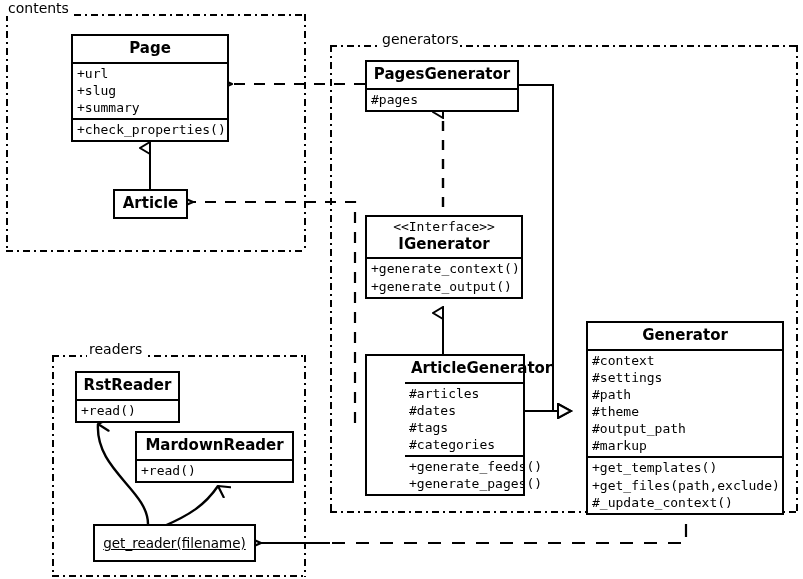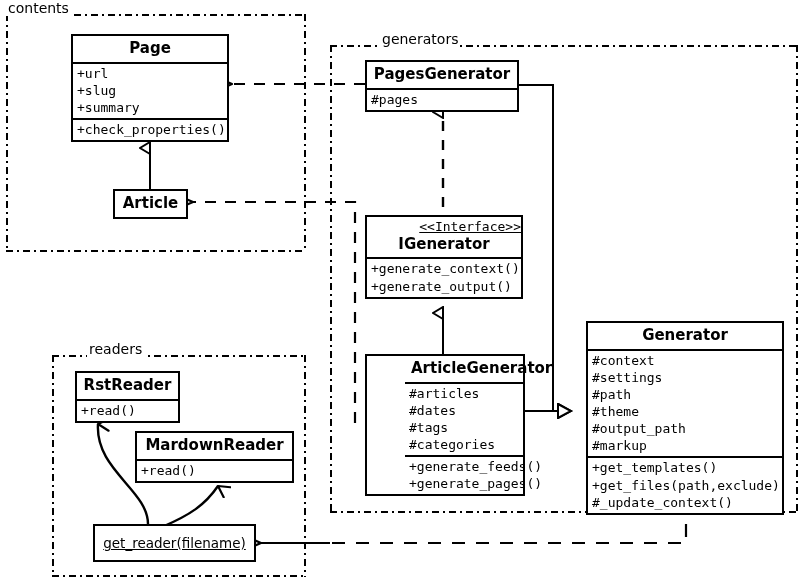--- a/index.html
+++ b/index.html
@@ -51,26 +51,25 @@
     font-weight: bold;
     font-size: 15px;
     text-align: center;
     padding: 4px 6px 5px 6px;
     color: #000;
     line-height: 1.1;
   }
   .uml-stereotype {
     font-weight: normal;
     font-size: 13px;
-    text-align: right;
+    text-align: center;
     color: #000;
     font-family: "DejaVu Sans Mono", monospace;
     padding-top: 3px;
     line-height: 1.15;
-    text-decoration: underline;
   }
   .uml-compartment {
     border-top: 2px solid #000;
     padding: 1px 4px 2px 4px;
   }
   .uml-compartment .member {
     font-family: "DejaVu Sans Mono", monospace;
     font-size: 13px;
     color: #000;
     line-height: 1.32;

